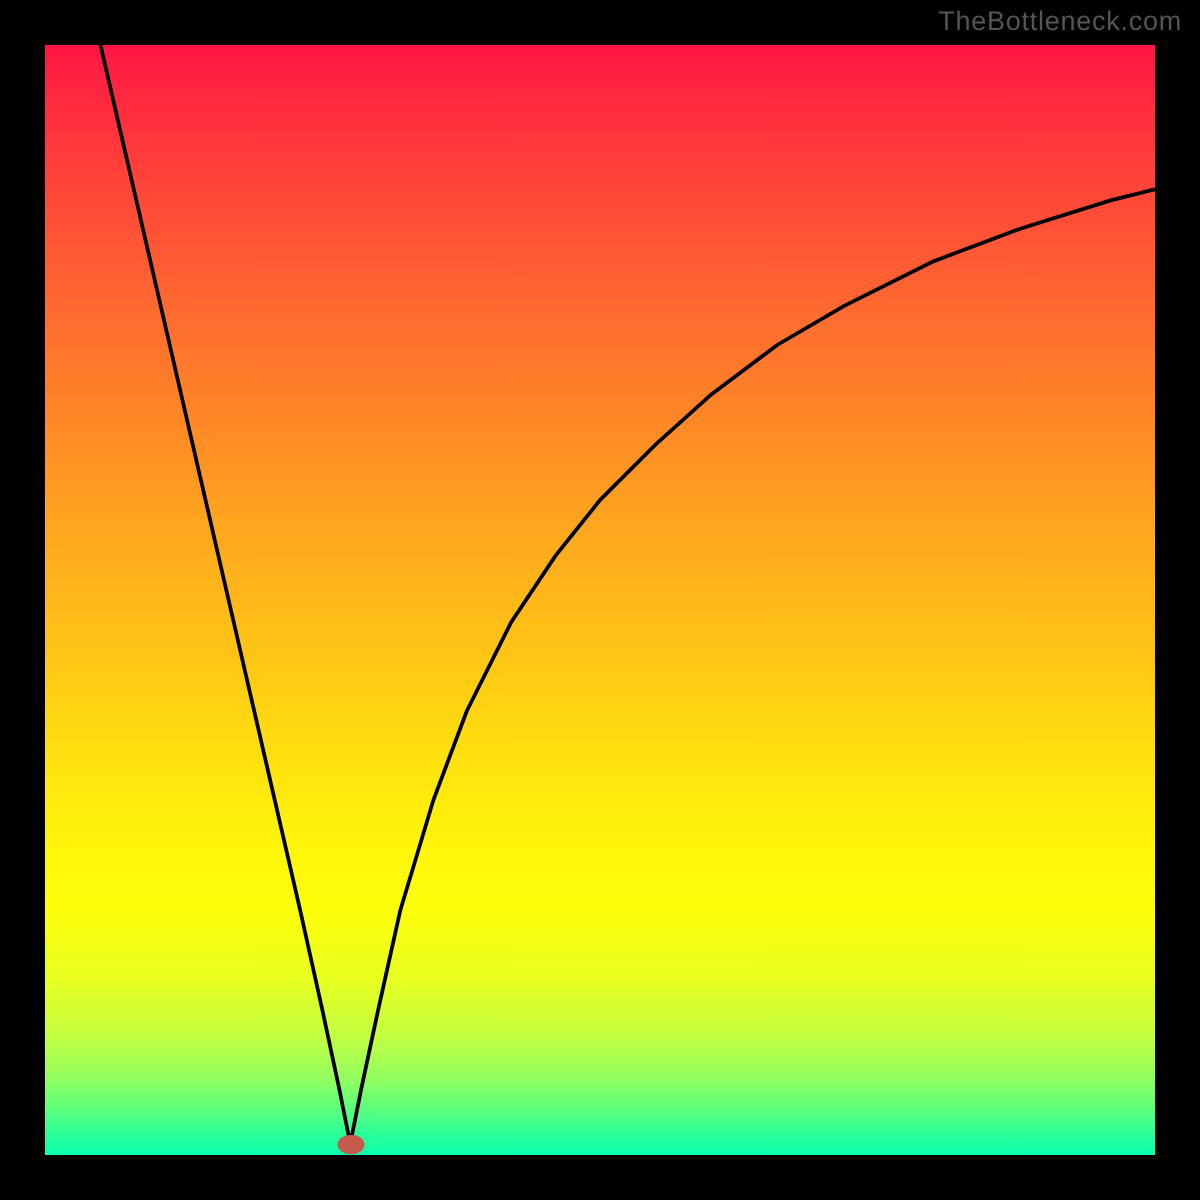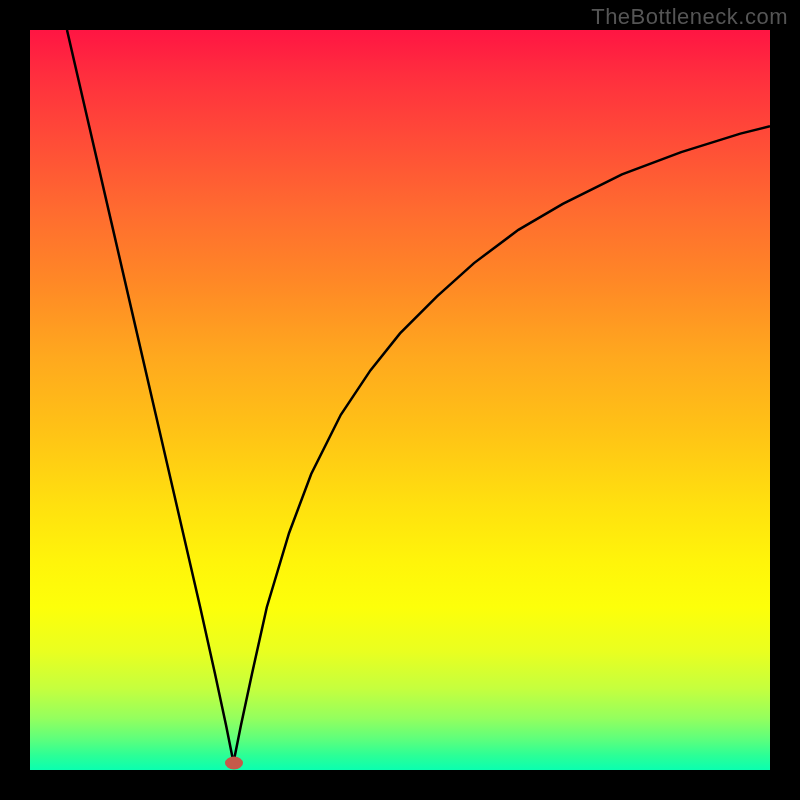--- a/index.html
+++ b/index.html
@@ -12,21 +12,21 @@
       height: 800px;
       background: #000;
       position: relative;
       font-family: Arial, sans-serif;
     }
     .watermark {
       position: absolute;
       top: 4px;
       right: 12px;
       color: #555;
-      font-size: 22px;
+      font-size: 18px;
       font-weight: normal;
       letter-spacing: 0.5px;
       z-index: 10;
     }
     .plot-area {
       position: absolute;
       top: 30px;
       left: 30px;
       width: 740px;
       height: 740px;

